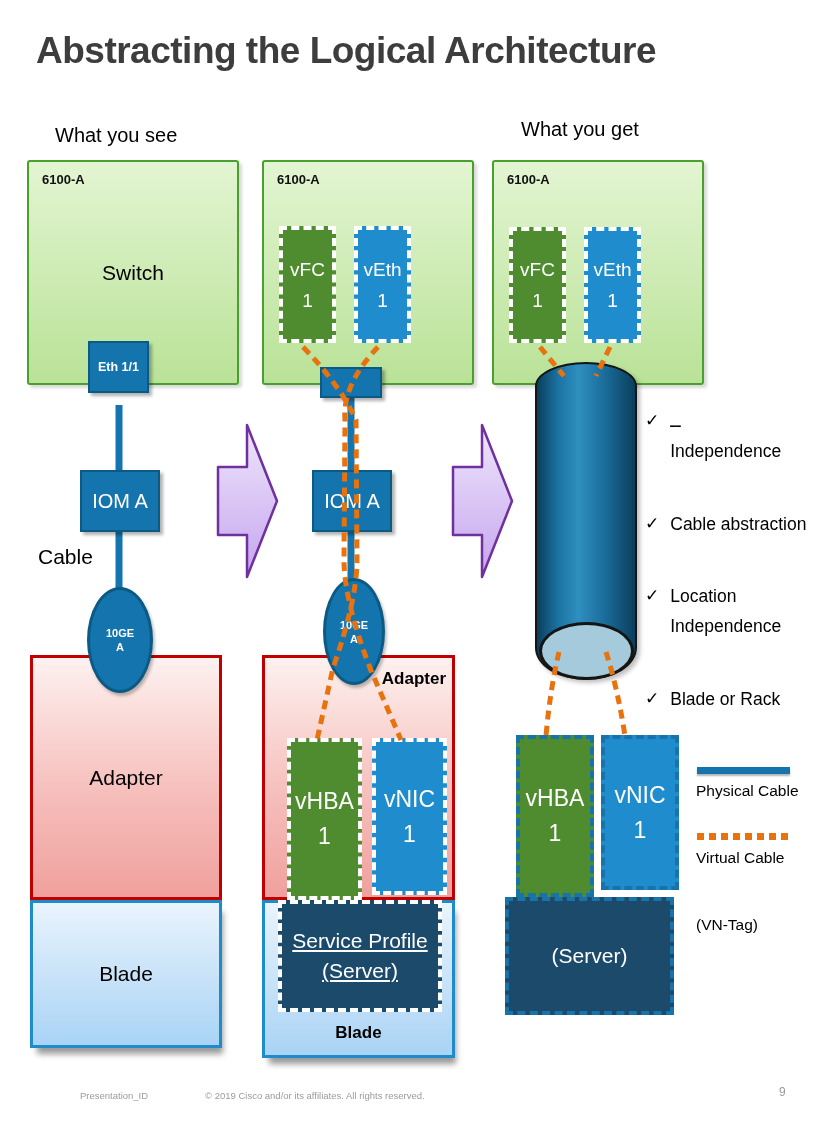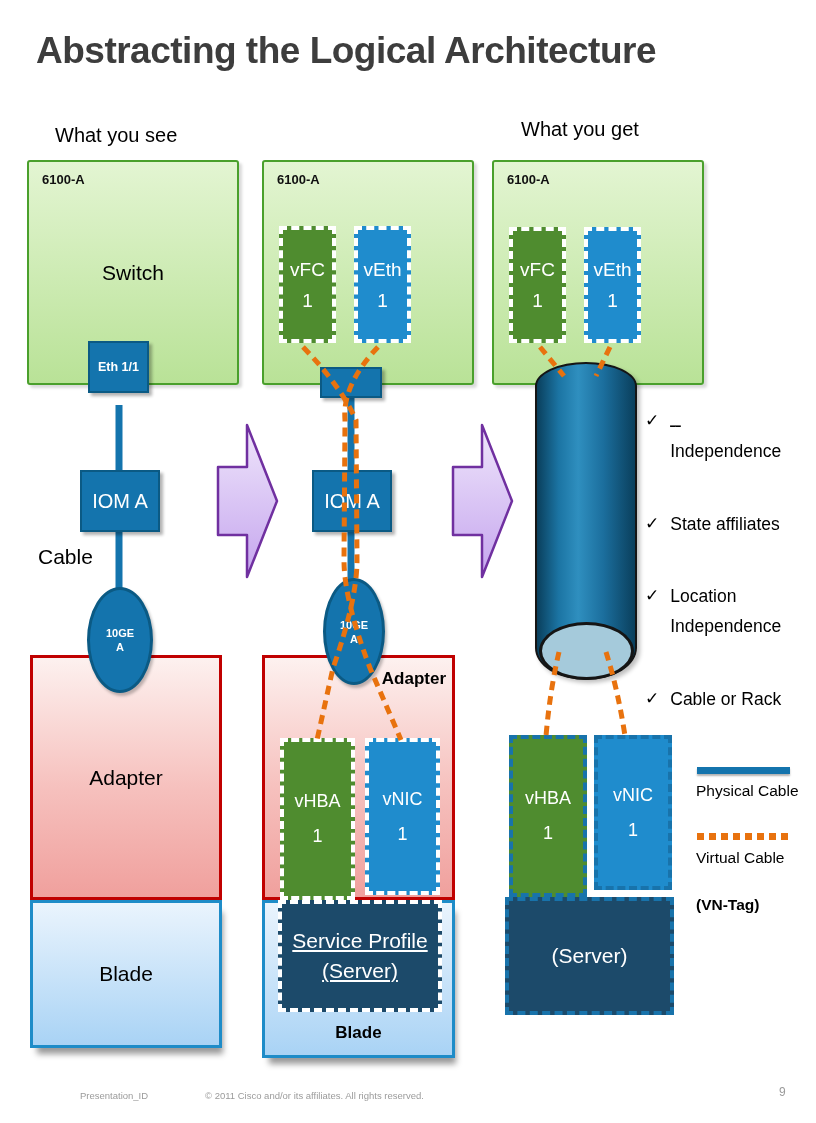--- a/index.html
+++ b/index.html
@@ -22,21 +22,21 @@
   .bladebox{border:3px solid #1e8cc8;background:linear-gradient(180deg,#eaf4fd 0%,#a9d3f5 100%);
             box-shadow:4px 9px 6px -3px #9a9a9a;}
   .vbox{display:flex;flex-direction:column;align-items:center;justify-content:center;color:#fff;
         background-clip:padding-box;text-align:center;}
   .dash-white{border:4px dashed #ffffff;justify-content:center;}
   .dash-dark{border:4px dashed #1873ab;}
   .fill-green{background:#4f8c2f;}
   .fill-blue{background:#1f8ccd;}
   .fill-navy{background:#1c4a6a;}
   .vsmall{font-size:19px;line-height:31px;}
-  .vbig{font-size:18px;line-height:35px;}
+  .vbig{font-size:23px;line-height:35px;margin-left:7px;}
   .cyl-body{left:535px;top:362px;width:102px;height:318px;border:2px solid #151515;
             border-radius:51px 51px 51px 51px / 24px 24px 32px 32px;
             background:linear-gradient(90deg,#0a3f5c 0%,#1b74a3 22%,#2f8fbf 42%,#1b6e9d 68%,#0a3f5c 100%);
             box-shadow:3px 3px 4px rgba(0,0,0,0.25);}
   .cyl-ellipse{left:539px;top:622px;width:95px;height:58px;border-radius:50%;
                background:#a5cadb;border:3px solid #151515;}
   .benefit{display:flex;gap:11px;align-items:flex-start;}
   .benefit .chk{font-size:17px;line-height:30px;color:#000;}
   .benefit .blines{font-size:17.5px;line-height:30px;color:#000;white-space:nowrap;}
   .legend-solid{left:697px;top:767px;width:93px;height:7px;background:#1474ad;box-shadow:0 2px 2px rgba(0,0,0,0.3);}
@@ -137,62 +137,62 @@
   <div class="abs cyl-ellipse"></div>
 
   <div class="abs benefit" style="left:645px;top:406px;">
     <span class="chk">✓</span>
     <div class="blines">
 ــ<div>Independence</div></div>
   </div>
   <div class="abs benefit" style="left:645px;top:509px;">
     <span class="chk">✓</span>
     <div class="blines">
-        <div>State affiliates</div>
+        <div>Cable abstraction</div>
       </div>
   </div>
   <div class="abs benefit" style="left:645px;top:581px;">
     <span class="chk">✓</span>
     <div class="blines">
         <div>Location</div>
 <div>Independence</div>
       </div>
   </div>
   <div class="abs benefit" style="left:645px;top:684px;">
     <span class="chk">✓</span>
     <div class="blines">
-        <div>Cable or Rack</div>
+        <div>Blade or Rack</div>
       </div>
   </div>
 
   <div class="abs vbox dash-dark fill-green vbig" style="left:509px;top:735px;width:78px;height:162px;">
     <span>vHBA</span>
     <span>1</span>
   </div>
   <div class="abs vbox dash-dark fill-blue vbig" style="left:594px;top:735px;width:78px;height:155px;">
     <span>vNIC</span>
     <span>1</span>
   </div>
   <div class="abs vbox dash-dark fill-navy" style="left:505px;top:897px;width:169px;height:118px;font-size:21px;">(Server)</div>
 
   <div class="abs legend-solid"></div>
   <div class="abs legend-text" style="left:696px;top:782px;">Physical Cable</div>
   <div class="abs legend-dash"></div>
   <div class="abs legend-text" style="left:696px;top:849px;">Virtual Cable</div>
-  <div class="abs legend-text" style="left:696px;top:896px;font-weight:bold;">(VN-Tag)</div>
+  <div class="abs legend-text" style="left:696px;top:916px;">(VN-Tag)</div>
 
   <svg width="816" height="1123" viewBox="0 0 816 1123" style="pointer-events:none;">
     <g fill="none" stroke="#e8720e" stroke-width="5" stroke-dasharray="9 6">
       <path d="M303,347 Q340,385 356,420 L357,560 Q357,600 333,668 L317,740"></path>
       <path d="M378,347 Q342,385 345,420 L344,560 Q344,600 370,668 L401,740"></path>
       <path d="M540,347 L564,376"></path>
       <path d="M610,347 L596,376"></path>
       <path d="M559,652 Q550,690 546,736"></path>
       <path d="M606,652 Q618,690 625,736"></path>
     </g>
   </svg>
 
   <div class="abs footer" style="left:80px;top:1090px;">Presentation_ID</div>
-  <div class="abs footer" style="left:205px;top:1090px;">© 2011 Cisco and/or its affiliates. All rights reserved.</div>
+  <div class="abs footer" style="left:205px;top:1090px;">© 2019 Cisco and/or its affiliates. All rights reserved.</div>
   <div class="abs footer" style="left:412px;top:1090px;margin-top:44px;">Cisco Confidential</div>
   <div class="abs pagenum" style="left:779px;top:1085px;">9</div>
 
 </div>
 
 </body></html>

